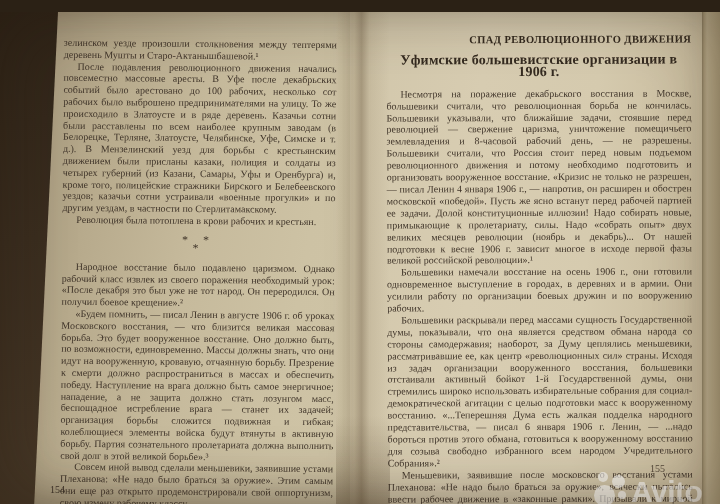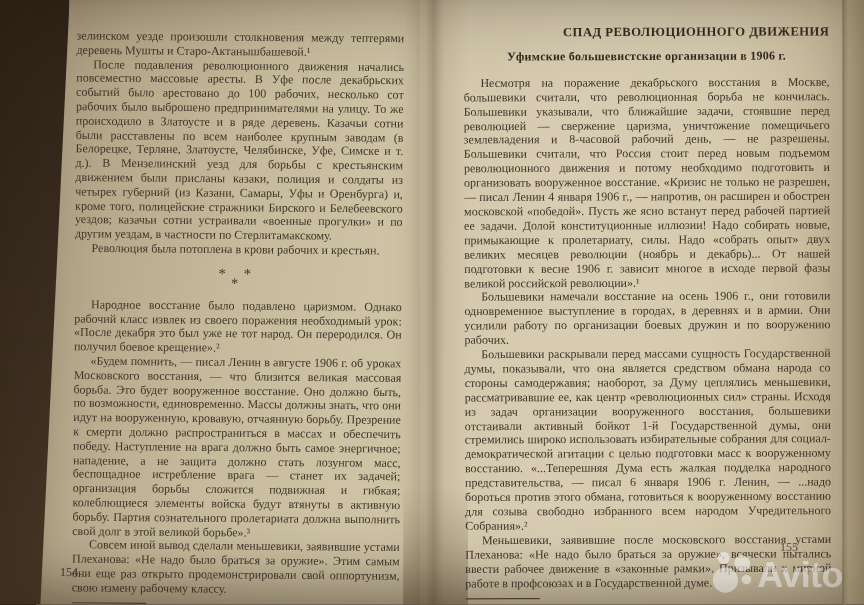--- a/index.html
+++ b/index.html
@@ -1,21 +1,21 @@
 <!DOCTYPE html>
 <html><head>
 <meta charset="utf-8">
 <style>
   html,body{margin:0;padding:0;}
   body{
     width:720px;height:504px;overflow:hidden;position:relative;
     background:#2b2115;
     font-family:"Liberation Serif","DejaVu Serif",serif;
   }
-  #photo{position:absolute;inset:0;}
+  #photo{position:absolute;inset:0;margin-top:12px;}
 
   
   .cover-edge{
     position:absolute;left:0;top:0;width:58px;height:504px;z-index:3;
     background:linear-gradient(170deg,#2e2317 0%,#3a2d1f 45%,#473827 100%);
     clip-path:polygon(0 0,100% 0,58% 100%,0 100%);
   }
   .left-page{
     position:absolute;left:30px;top:0;width:320px;height:504px;z-index:1;
     background:linear-gradient(100deg,#a3957a 0%,#b7aa8c 22%,#c6ba9c 50%,#cdc2a4 78%,#cfc4a6 100%);
@@ -43,21 +43,21 @@
   .col{position:absolute;z-index:4;color:#40352a;text-align:justify;
        display:flex;flex-direction:column;}
   #left-col{left:62px;top:26px;width:273px;height:436px;
     font-size:10px;line-height:11.8px;transform:rotate(.5deg);}
   #right-col{left:387px;top:22px;width:305px;height:470px;
     font-size:10px;line-height:11.9px;transform:rotate(-.2deg);}
   .col p{margin:0;}
   .col p.indent{text-indent:14px;}
   .chapter-title{font-weight:bold;text-align:right;font-size:10.5px;
     letter-spacing:.4px;color:#352b20;margin:0 0 8px 0;}
-  .section-subtitle{font-weight:bold;text-align:center;font-size:10px;
+  .section-subtitle{font-weight:bold;text-align:center;font-size:14px;
     letter-spacing:.2px;color:#352b20;margin:0 0 10px 0;}
   .divider{text-align:center;font-size:12px;line-height:8px;
     margin:9px 0 10px 0;color:#3c3126;letter-spacing:6px;}
   .divider div{margin:0;}
   .spacer{flex:1 1 auto;min-height:2px;}
   .foot-rule{width:62px;border:0;border-top:1px solid #55462f;margin:4px 0 4px 0;}
   .footnotes{font-size:8.5px;line-height:10.6px;text-align:left;color:#43382c;}
   .footnotes p{margin:0;padding-left:10px;}
   .page-num{position:absolute;z-index:4;font-size:10px;color:#3f342a;}
   #pn-left{left:50px;top:472px;}

